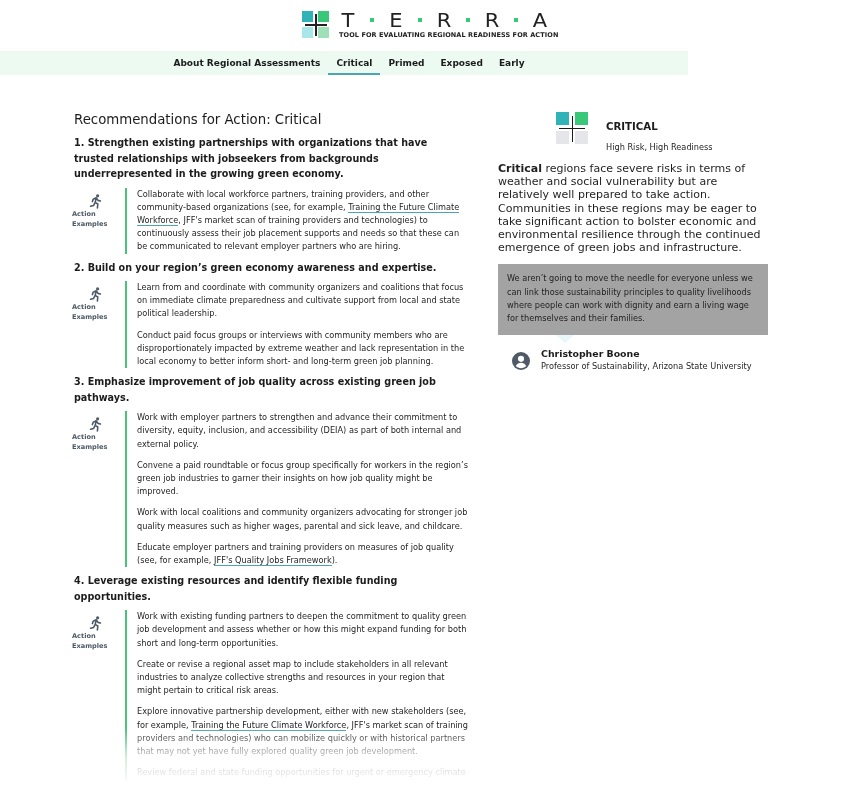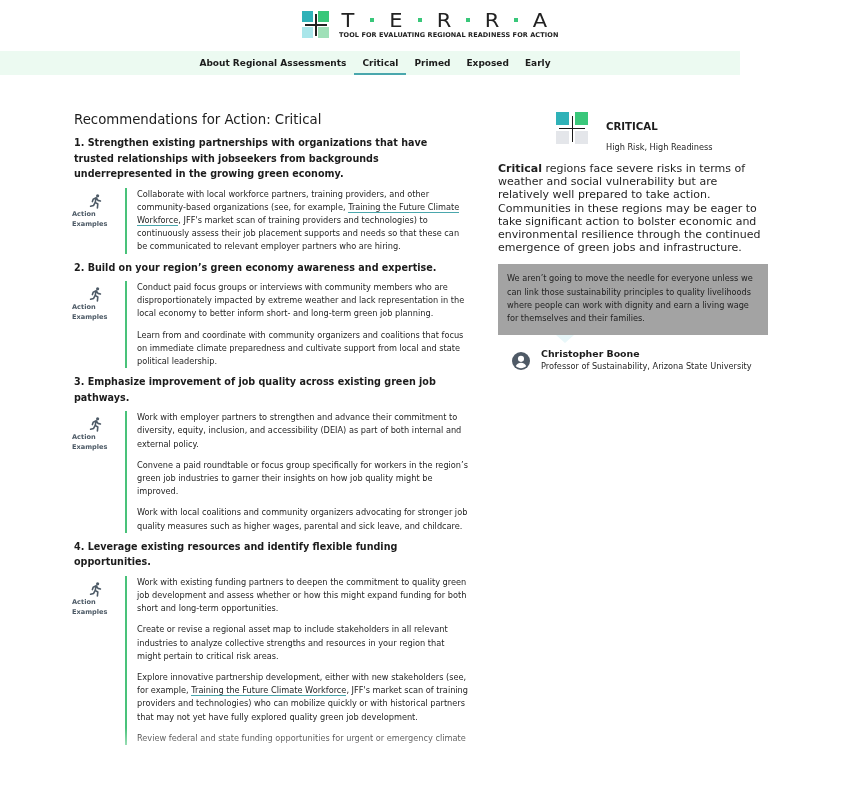--- a/index.html
+++ b/index.html
@@ -17,21 +17,21 @@
   .logo-mark .br { left: 16px; top: 16px; background: #9fe0b8; }
   .logo-mark .vbar { position: absolute; left: 13px; top: 3px; width: 1.5px; height: 22px; background: #222; }
   .logo-mark .hbar { position: absolute; left: 3px; top: 13px; width: 22px; height: 1.5px; background: #222; }
   .logo-text { margin-left: 10px; }
   .logo-word { font-family: "DejaVu Sans", sans-serif; font-size: 20px; letter-spacing: 0px; color: #222; display: flex; align-items: center; height: 17px; font-weight: normal; }
   .logo-word .l { display: inline-block; width: 18px; text-align: center; transform: scaleX(1.05); }
   .logo-word .dot { display: inline-block; width: 4px; height: 4px; background: #39c77a; margin: 0 13px; }
   .logo-sub { font-size: 6.5px; font-weight: bold; color: #222; margin-top: 3px; letter-spacing: 0.1px; }
 
   
-  .nav { position: absolute; left: 0; top: 51px; width: 740px; height: 24px; background: #ecfaf1; display: flex; justify-content: center; }
+  .nav { position: absolute; left: 0; top: 51px; width: 688px; height: 24px; background: #ecfaf1; display: flex; justify-content: center; }
   .nav-inner { display: flex; align-items: stretch; margin-left: 10px; }
   .nav-item { font-family: "DejaVu Sans", sans-serif; font-size: 9px; font-weight: bold; color: #1c1c1c; padding: 0 8px; display: flex; align-items: center; position: relative; cursor: pointer; }
   .nav-item.active::after { content: ""; position: absolute; left: 0; right: 0; bottom: 0; height: 2px; background: #4aa7ad; }
 
   
   .main { position: absolute; left: 74px; top: 112px; width: 394px; }
   .page-title { font-size: 13.3px; font-weight: normal; color: #1c1c1c; margin-bottom: 8px; }
   .rec-title { font-size: 9.6px; font-weight: bold; line-height: 15.5px; color: #1c1c1c; }
   .rec-block { display: flex; margin-top: 6px; margin-bottom: 6px; }
   .ae { width: 48px; flex: none; text-align: left; padding-top: 6px; margin-left: -2px; }
@@ -135,40 +135,41 @@
         <div class="rec-block">
           <div class="ae">
             <svg class="ae-icon" viewBox="0 0 14 15">
               <circle cx="8.6" cy="1.8" r="1.6" fill="#4d5a66"></circle>
               <path d="M7.2 3.8 L4.2 5.2 L3.4 7.6 M7.2 3.8 L6.2 8.4 L8.8 10 L8.4 14 M6.2 8.4 L4.6 11.4 L1.6 12.2 M7.2 3.8 L9 6.4 L11.4 7" stroke="#4d5a66" stroke-width="1.6" fill="none" stroke-linecap="round" stroke-linejoin="round"></path>
             </svg>
             <div class="ae-label">Action</div>
             <div class="ae-label">Examples</div>
           </div>
           <div class="ae-body">
+            <p><span>Learn from and coordinate with community organizers and coalitions that focus on immediate climate preparedness and cultivate support from local and state political leadership.</span></p>
             <p><span>Conduct paid focus groups or interviews with community members who are disproportionately impacted by extreme weather and lack representation in the local economy to better inform short- and long-term green job planning.</span></p>
-            <p><span>Learn from and coordinate with community organizers and coalitions that focus on immediate climate preparedness and cultivate support from local and state political leadership.</span></p>
           </div>
         </div>
       </section>
       <section class="rec">
         <h2 class="rec-title">3. Emphasize improvement of job quality across existing green job pathways.</h2>
         <div class="rec-block">
           <div class="ae">
             <svg class="ae-icon" viewBox="0 0 14 15">
               <circle cx="8.6" cy="1.8" r="1.6" fill="#4d5a66"></circle>
               <path d="M7.2 3.8 L4.2 5.2 L3.4 7.6 M7.2 3.8 L6.2 8.4 L8.8 10 L8.4 14 M6.2 8.4 L4.6 11.4 L1.6 12.2 M7.2 3.8 L9 6.4 L11.4 7" stroke="#4d5a66" stroke-width="1.6" fill="none" stroke-linecap="round" stroke-linejoin="round"></path>
             </svg>
             <div class="ae-label">Action</div>
             <div class="ae-label">Examples</div>
           </div>
           <div class="ae-body">
             <p><span>Work with employer partners to strengthen and advance their commitment to diversity, equity, inclusion, and accessibility (DEIA) as part of both internal and external policy.</span></p>
             <p><span>Convene a paid roundtable or focus group specifically for workers in the region’s green job industries to garner their insights on how job quality might be improved.</span></p>
             <p><span>Work with local coalitions and community organizers advocating for stronger job quality measures such as higher wages, parental and sick leave, and childcare.</span></p>
+            <p><span>Educate employer partners and training providers on measures of job quality (see, for example, </span><a class="link">JFF's Quality Jobs Framework</a><span>).</span></p>
           </div>
         </div>
       </section>
       <section class="rec">
         <h2 class="rec-title">4. Leverage existing resources and identify flexible funding opportunities.</h2>
         <div class="rec-block">
           <div class="ae">
             <svg class="ae-icon" viewBox="0 0 14 15">
               <circle cx="8.6" cy="1.8" r="1.6" fill="#4d5a66"></circle>
               <path d="M7.2 3.8 L4.2 5.2 L3.4 7.6 M7.2 3.8 L6.2 8.4 L8.8 10 L8.4 14 M6.2 8.4 L4.6 11.4 L1.6 12.2 M7.2 3.8 L9 6.4 L11.4 7" stroke="#4d5a66" stroke-width="1.6" fill="none" stroke-linecap="round" stroke-linejoin="round"></path>

